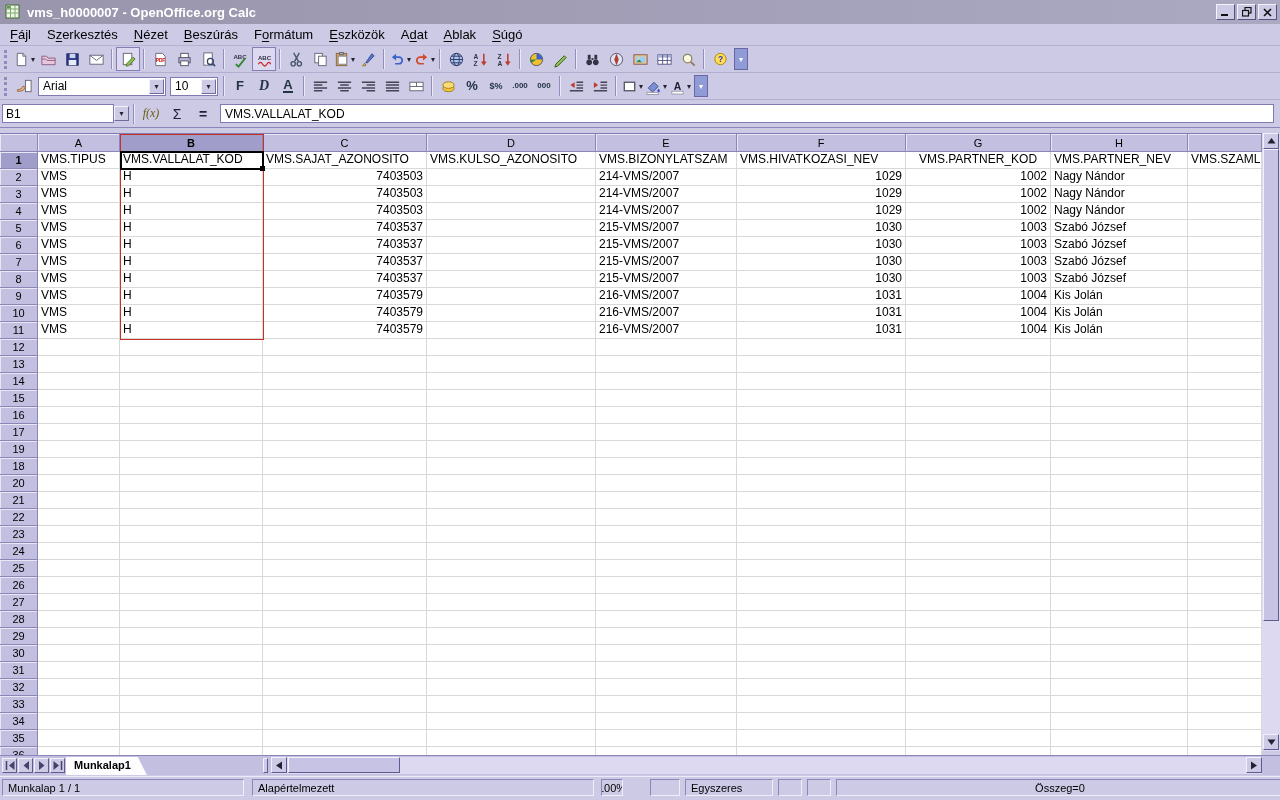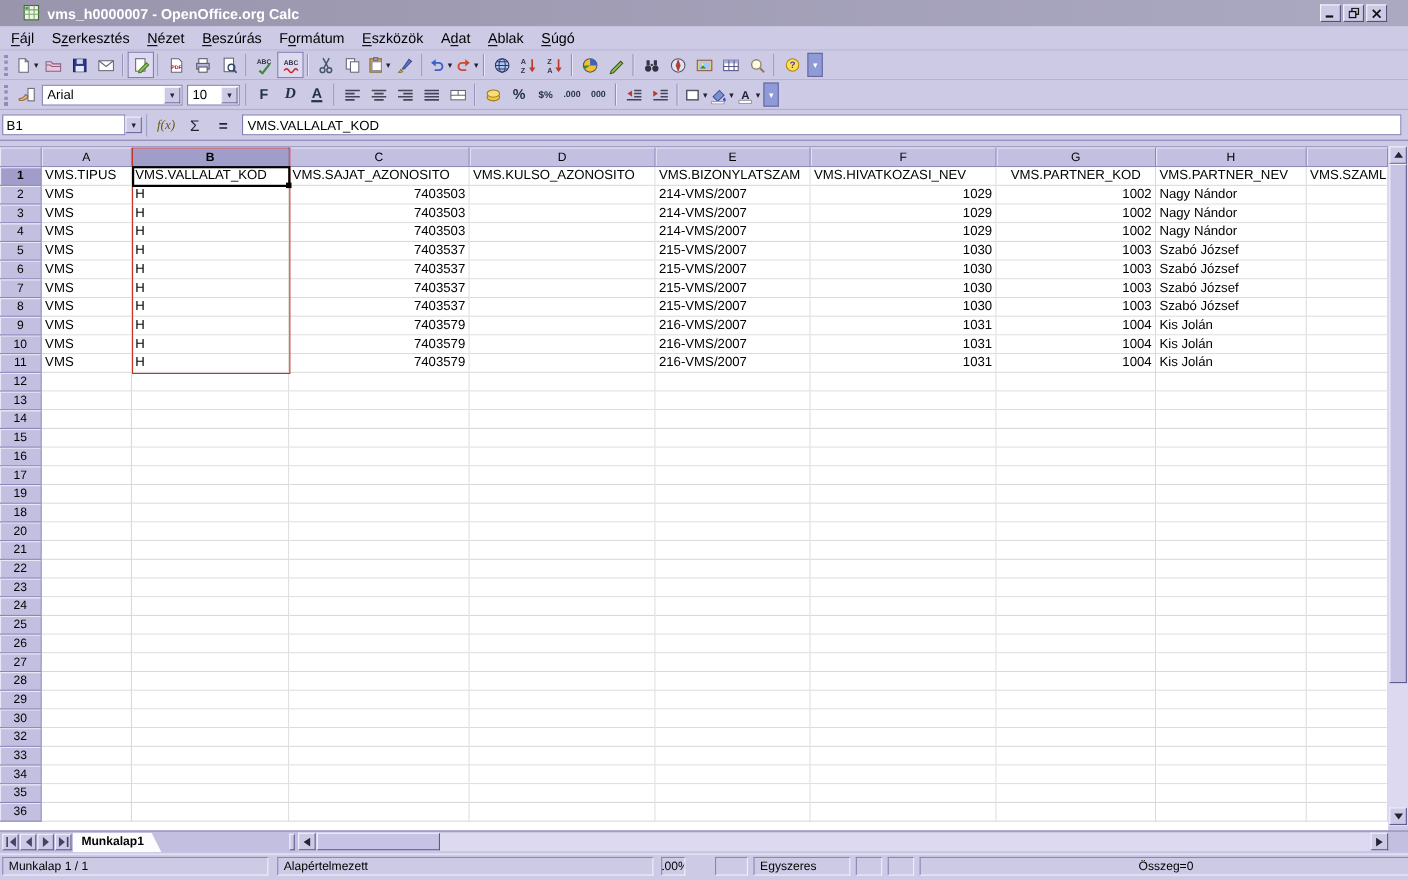--- a/index.html
+++ b/index.html
@@ -1,18 +1,18 @@
 <!DOCTYPE html>
 <html><head>
 <meta charset="utf-8">
 <style>
   html,body{margin:0;padding:0;overflow:hidden;}
   .window{position:relative;width:1280px;height:800px;background:#cdcae6;font-family:"Liberation Sans",sans-serif;overflow:hidden;}
   
-  .titlebar{position:absolute;left:0;top:0;width:100%;height:24px;background:linear-gradient(90deg,#9995ac,#aba8c2);display:flex;align-items:center;padding:0 19px;box-sizing:border-box;}
+  .titlebar{position:absolute;left:0;top:0;width:100%;height:24px;background:linear-gradient(90deg,#9995ac,#aba8c2);display:flex;align-items:center;padding:0 3px;box-sizing:border-box;}
   .app-icon{width:17px;height:17px;display:flex;align-items:center;margin-left:2px;}
   .title-text{color:#fff;font-weight:bold;font-size:13px;margin-left:5px;flex:1;white-space:nowrap;overflow:hidden;}
   .win-btn{width:19px;height:16px;background:#cdcae6;border:1px solid;border-color:#f4f2fa #55527c #55527c #f4f2fa;margin-left:2px;display:flex;align-items:center;justify-content:center;box-sizing:border-box;}
   
   .menubar{position:absolute;top:24px;left:0;width:100%;height:22px;background:#cdcae6;display:flex;align-items:center;font-size:13px;color:#000;border-bottom:1px solid #b5b2d2;padding-left:2px;box-sizing:border-box;}
   .menu-item{padding:2px 8px;}
   .menu-item u{text-decoration:underline;text-underline-offset:2px;}
   
   .toolbar{position:absolute;left:0;width:100%;height:27px;background:#cdcae6;display:flex;align-items:center;border-bottom:1px solid #b0adce;box-sizing:border-box;padding-left:2px;}
   .grip{width:0;height:19px;border-left:3px dotted #8f8bbd;margin:0 5px 0 2px;}
@@ -870,20 +870,32 @@
         <div class="cell" style="width: 143px; text-align: left;"></div>
         <div class="cell" style="width: 164px; text-align: right;"></div>
         <div class="cell" style="width: 169px; text-align: left;"></div>
         <div class="cell" style="width: 141px; text-align: left;"></div>
         <div class="cell" style="width: 169px; text-align: right;"></div>
         <div class="cell" style="width: 145px; text-align: right;"></div>
         <div class="cell" style="width: 137px; text-align: left;"></div>
         <div class="cell" style="width: 74px; text-align: left;"></div>
       </div>
       <div class="grid-row">
+        <div class="hdr rowhdr">31</div>
+        <div class="cell" style="width: 82px; text-align: left;"></div>
+        <div class="cell" style="width: 143px; text-align: left;"></div>
+        <div class="cell" style="width: 164px; text-align: right;"></div>
+        <div class="cell" style="width: 169px; text-align: left;"></div>
+        <div class="cell" style="width: 141px; text-align: left;"></div>
+        <div class="cell" style="width: 169px; text-align: right;"></div>
+        <div class="cell" style="width: 145px; text-align: right;"></div>
+        <div class="cell" style="width: 137px; text-align: left;"></div>
+        <div class="cell" style="width: 74px; text-align: left;"></div>
+      </div>
+      <div class="grid-row">
         <div class="hdr rowhdr">32</div>
         <div class="cell" style="width: 82px; text-align: left;"></div>
         <div class="cell" style="width: 143px; text-align: left;"></div>
         <div class="cell" style="width: 164px; text-align: right;"></div>
         <div class="cell" style="width: 169px; text-align: left;"></div>
         <div class="cell" style="width: 141px; text-align: left;"></div>
         <div class="cell" style="width: 169px; text-align: right;"></div>
         <div class="cell" style="width: 145px; text-align: right;"></div>
         <div class="cell" style="width: 137px; text-align: left;"></div>
         <div class="cell" style="width: 74px; text-align: left;"></div>

